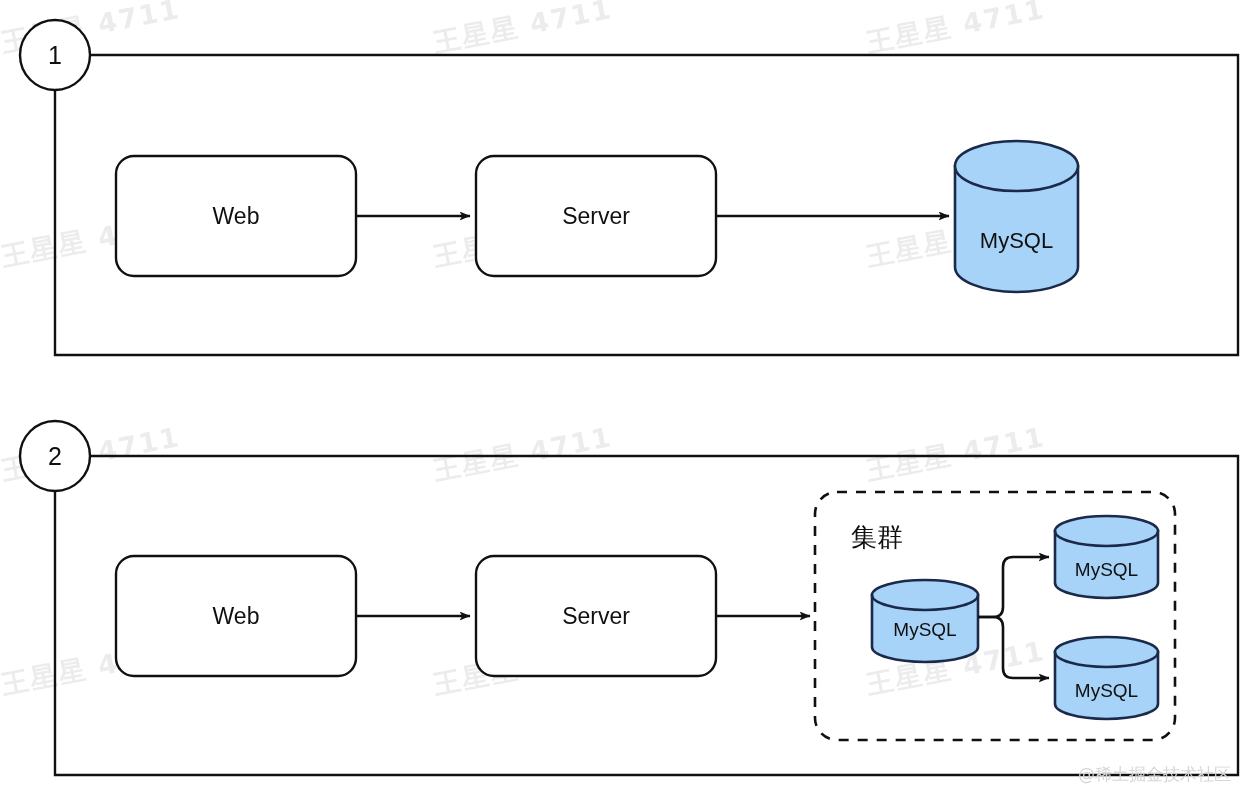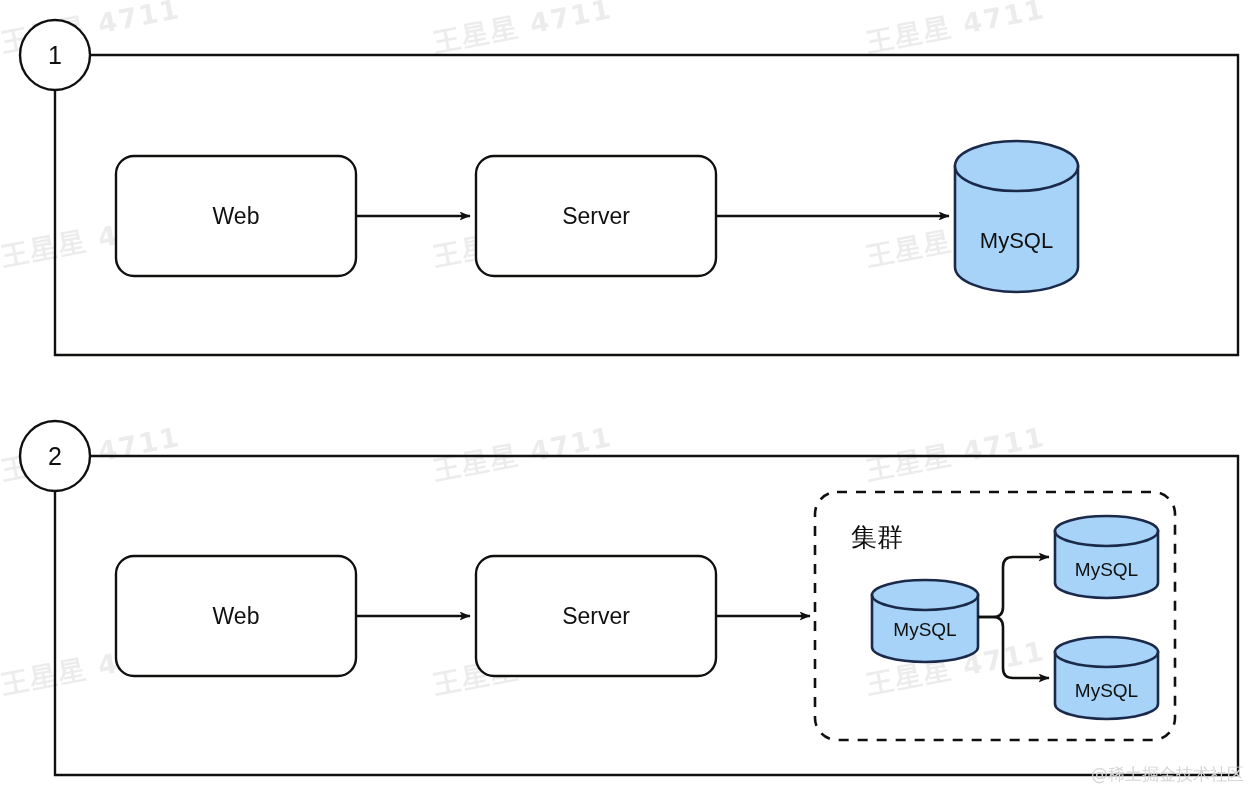--- a/index.html
+++ b/index.html
@@ -29,21 +29,21 @@
     font-family: "DejaVu Sans", sans-serif;
     font-weight: bold;
     letter-spacing: 2px;
     transform: rotate(-11deg);
     white-space: nowrap;
     pointer-events: none;
     user-select: none;
   }
   .corner-wm {
     position: absolute;
-    right: 10px;
+    right: 23px;
     bottom: 8px;
     color: #d6d6d8;
     font-size: 17px;
     font-family: "DejaVu Sans", sans-serif;
     white-space: nowrap;
     user-select: none;
   }
   .node-label {
     font-family: "Liberation Sans", "DejaVu Sans", sans-serif;
     font-size: 23px;

